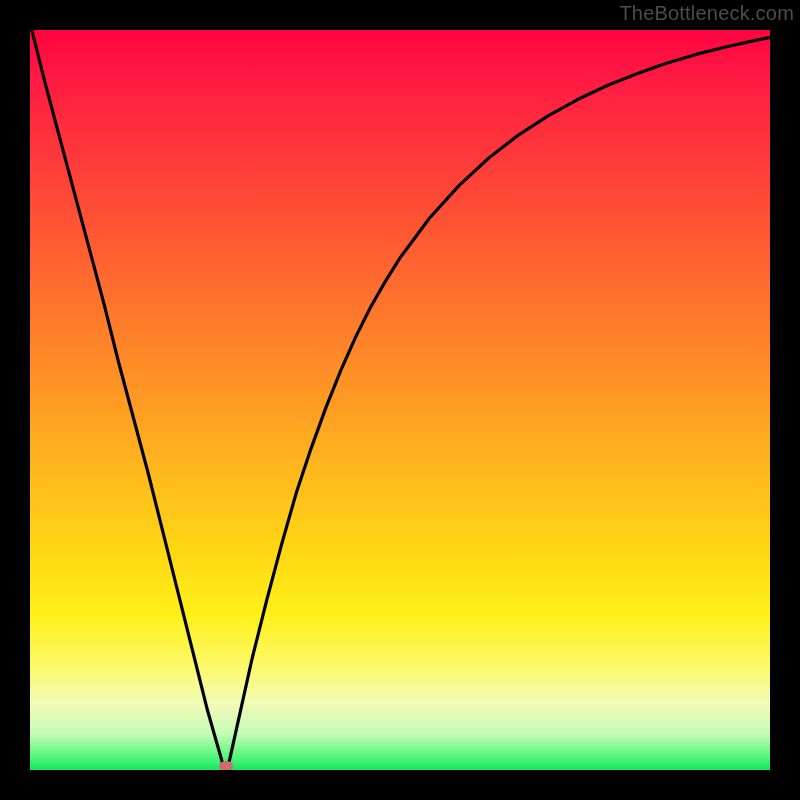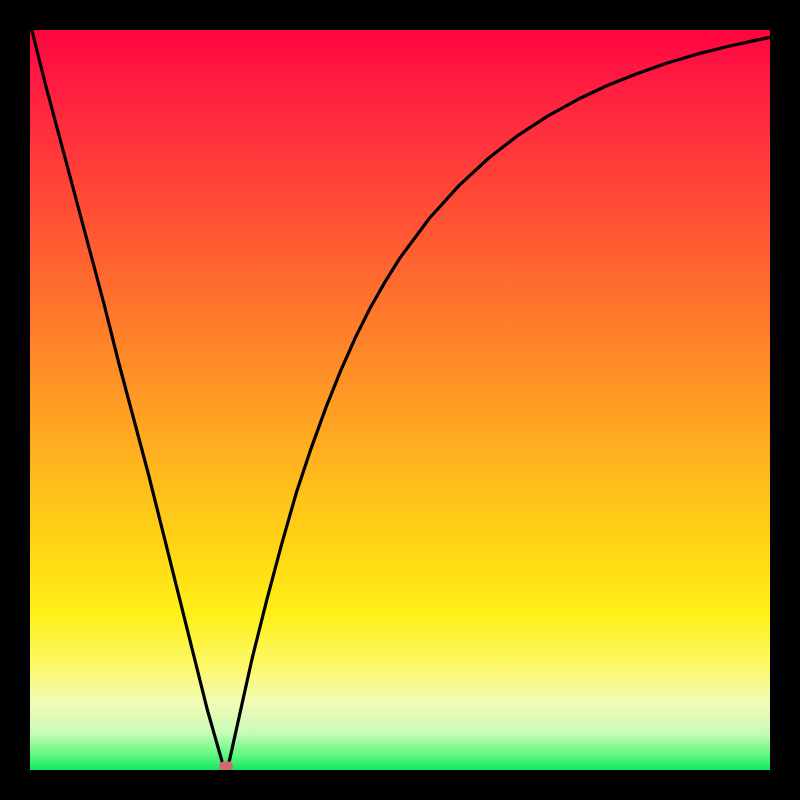--- a/index.html
+++ b/index.html
@@ -77,20 +77,21 @@
     width: 14px;
     height: 10px;
     border-radius: 50%;
     background: #d16a6a;
     transform: translate(-50%, -50%);
   }
 </style>
 </head>
 <body>
 <div class="frame">
+  <div class="watermark">TheBottleneck.com</div>
 
   <div class="plot">
     <div class="gradient"></div>
     <div class="curve">
       <svg id="curve-svg" viewBox="0 0 740 740" preserveAspectRatio="none">
         <path id="curve-path" d="M0.00 -7.40 L14.80 51.80 L29.60 107.30 L44.40 162.80 L59.20 218.30 L74.00 273.80 L88.80 333.00 L103.60 388.50 L118.40 444.00 L133.20 503.20 L148.00 562.40 L162.80 621.60 L177.60 680.80 L192.40 732.60 L196.10 740.00 L199.80 728.90 L207.20 695.60 L222.00 629.00 L236.80 569.80 L251.60 514.30 L266.40 462.50 L281.20 418.10 L296.00 377.40 L310.80 340.40 L325.60 307.10 L340.40 277.50 L355.20 251.60 L370.00 227.92 L399.60 187.96 L429.20 155.40 L458.80 128.02 L488.40 105.08 L518.00 85.84 L547.60 69.56 L577.20 55.50 L606.80 43.66 L636.40 33.30 L666.00 24.42 L695.60 17.02 L725.20 10.36 L740.00 7.40"></path>
       </svg>
     </div>
     <div id="marker" class="marker" style="left: 196.1px; top: 736.3px;"></div>
   </div>

